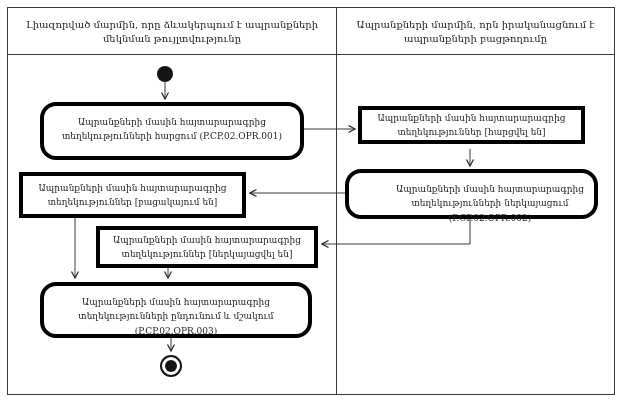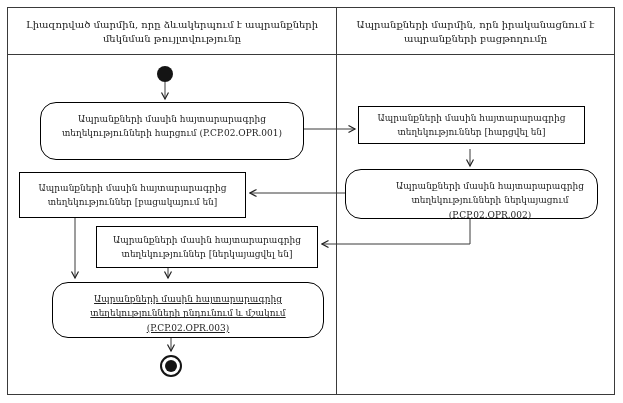--- a/index.html
+++ b/index.html
@@ -45,39 +45,39 @@
     font-size: 10px;
     line-height: 1.45;
     color: #1d1d1d;
   }
   .lane-header.left  { left: 14px;  width: 316px; }
   .lane-header.right { left: 343px; width: 265px; }
 
   .node {
     position: absolute;
     box-sizing: border-box;
-    border: 1px solid #000000;
+    border: 4px solid #000000;
     background: #ffffff;
     display: flex;
     align-items: center;
     justify-content: center;
     text-align: center;
     font-size: 9px;
     line-height: 1.6;
     color: #1d1d1d;
     padding: 2px 10px;
   }
   .node.action { border-radius: 16px; align-items: flex-start; padding-top: 9px; }
 
   .action-opr001 { left: 40px;  top: 102px; width: 264px; height: 58px; }
   .state-harcvel { left: 358px; top: 106px; width: 227px; height: 38px; }
   .action-opr002 { left: 345px; top: 169px; width: 253px; height: 50px; padding-top: 7px; padding-left: 47px; }
   .state-bacakayum { left: 19px; top: 172px; width: 227px; height: 46px; }
   .state-nerkayacvel { left: 96px; top: 226px; width: 222px; height: 42px; }
-  .action-opr003 { left: 52px;  top: 282px; width: 272px; height: 56px; text-decoration: underline; }
+  .action-opr003 { left: 40px;  top: 282px; width: 272px; height: 56px; }
 
   .initial-node {
     position: absolute;
     left: 157px; top: 66px;
     width: 16px; height: 16px;
     border-radius: 50%;
     background: #141414;
   }
   .final-node {
     position: absolute;

